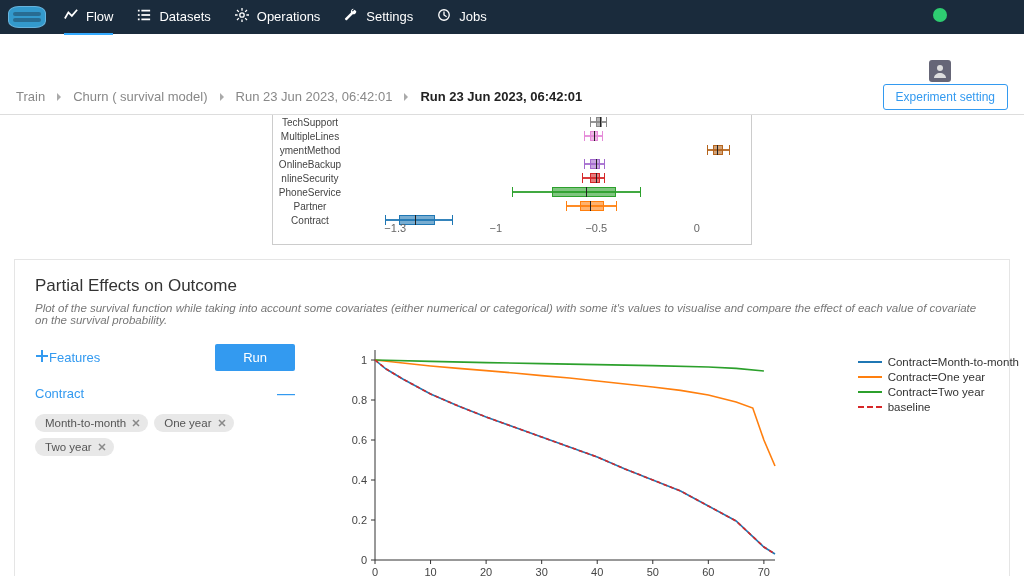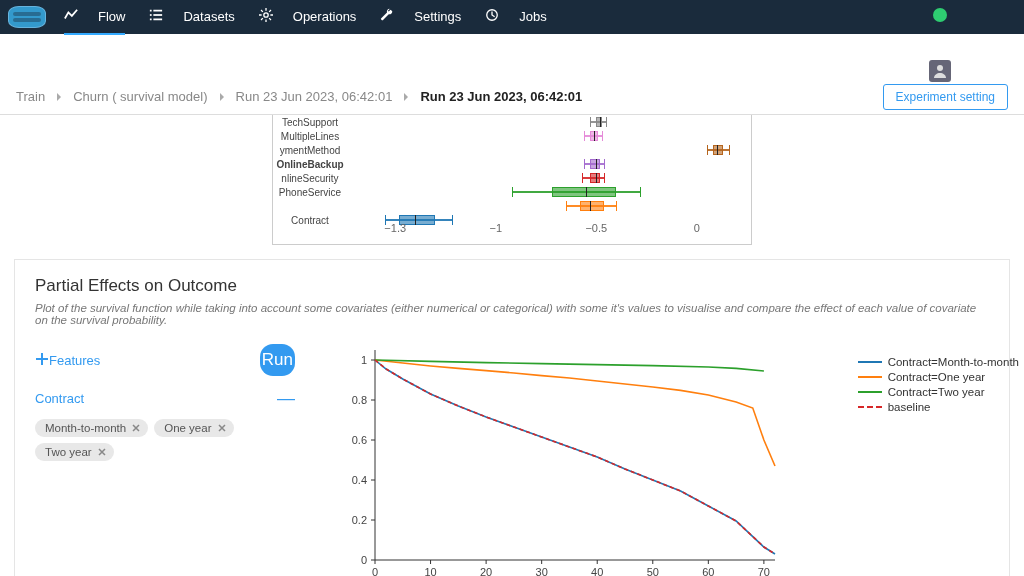--- a/index.html
+++ b/index.html
@@ -2,21 +2,21 @@
 <html><head>
 <meta charset="utf-8">
 <style>
   * { box-sizing: border-box; margin: 0; padding: 0; }
   body { font-family: -apple-system, BlinkMacSystemFont, "Segoe UI", Arial, sans-serif; font-size: 13px; color: #333; background: #fff; width: 1024px; height: 576px; overflow: hidden; }
   
   .topnav { background: #1a2b3c; color: #fff; height: 34px; display: flex; align-items: center; padding: 0 8px; }
   .logo { width: 38px; height: 22px; background: #3399cc; border-radius: 11px / 7px; border: 1px solid #66b3dd; margin-right: 18px; position: relative; }
   .logo::after { content: ""; position: absolute; left: 4px; right: 4px; top: 5px; height: 4px; border-radius: 2px; background: #1a2b3c; box-shadow: 0 6px 0 #1a2b3c; opacity: .4; }
   .nav-items { display: flex; gap: 24px; flex: 1; }
-  .nav-item { display: flex; align-items: center; gap: 20px; color: #fff; cursor: pointer; padding: 8px 0; border-bottom: 2px solid transparent; font-size: 13px; }
+  .nav-item { display: flex; align-items: center; gap: 8px; color: #fff; cursor: pointer; padding: 8px 0; border-bottom: 2px solid transparent; font-size: 13px; }
   .nav-item.active { border-bottom-color: #33aaff; color: #fff; }
   .nav-item svg { width: 14px; height: 14px; }
   .nav-right { display: flex; align-items: center; gap: 12px; color: #fff; font-size: 12px; flex-direction: column; }
   .status-dot { width: 14px; height: 14px; border-radius: 50%; background: #2ecc71; display: inline-block; }
   .avatar { width: 22px; height: 22px; background: #667; border-radius: 3px; display: flex; align-items: center; justify-content: center; }
   .avatar svg { width: 16px; height: 16px; fill: #ddd; }
   
   .breadcrumb-bar { height: 36px; border-bottom: 1px solid #ddd; display: flex; align-items: center; padding: 8px 16px; background: #fff; margin-top: 45px; }
   .breadcrumb { display: flex; align-items: center; gap: 10px; color: #888; font-size: 13px; flex: 1; }
   .breadcrumb-sep svg { width: 8px; height: 8px; fill: #aaa; }
@@ -41,21 +41,21 @@
   
   .card { margin: 14px 14px 0 14px; border: 1px solid #e5e5e5; background: #fff; padding: 16px 20px 20px 20px; }
   .card-title { font-size: 17px; font-weight: 500; color: #333; margin-bottom: 6px; }
   .card-desc { font-style: italic; color: #777; font-size: 11.5px; margin-bottom: 18px; }
   
   .card-body { display: flex; gap: 40px; }
   .controls { width: 260px; }
   .ctrl-head { display: flex; align-items: center; justify-content: space-between; margin-bottom: 12px; }
   .add-feat { display: flex; align-items: center; gap: 0; color: #339af0; cursor: pointer; font-size: 13px; }
   .add-feat svg { width: 14px; height: 14px; stroke: #339af0; }
-  .run-btn { background: #339af0; color: #fff; border: none; padding: 6px 2px; border-radius: 13px; cursor: pointer; font-size: 17px; }
+  .run-btn { background: #339af0; color: #fff; border: none; padding: 6px 28px; border-radius: 2px; cursor: pointer; font-size: 13px; }
   .feature-header { display: flex; align-items: center; justify-content: space-between; color: #339af0; font-size: 13px; margin-bottom: 10px; }
   .minus { color: #339af0; font-size: 18px; cursor: pointer; }
   .chips { display: flex; flex-wrap: wrap; gap: 6px; }
   .chip { background: #e8e8e8; border-radius: 11px; padding: 3px 8px 3px 10px; display: flex; align-items: center; gap: 6px; font-size: 11.5px; color: #555; }
   .chip-x { cursor: pointer; color: #888; }
   .chip-x svg { width: 8px; height: 8px; }
   
   .linechart { flex: 1; position: relative; height: 260px; }
   .linechart svg { overflow: visible; }
   .lc-axis-label { font-size: 12px; fill: #444; }
@@ -222,28 +222,31 @@
         </div>
     <div class="topchart-row" style="top: 0px;">
           <div class="topchart-label">TechSupport</div>
         </div>
         <div class="topchart-row" style="top: 14px;">
           <div class="topchart-label">MultipleLines</div>
         </div>
         <div class="topchart-row" style="top: 28px;">
           <div class="topchart-label">ymentMethod</div>
         </div>
-        <div class="topchart-row" style="top: 42px; font-weight: bold;">
+        <div class="topchart-row" style="top: 42px;">
           <div class="topchart-label">OnlineBackup</div>
         </div>
         <div class="topchart-row" style="top: 56px;">
           <div class="topchart-label">nlineSecurity</div>
         </div>
         <div class="topchart-row" style="top: 70px;">
           <div class="topchart-label">PhoneService</div>
+        </div>
+        <div class="topchart-row" style="top: 84px;">
+          <div class="topchart-label">Partner</div>
         </div>
         <div class="topchart-row" style="top: 98px;">
           <div class="topchart-label">Contract</div>
         </div>
       </div>
   </div>
 
   <div class="card">
     <div class="card-title">Partial Effects on Outcome</div>
     <div class="card-desc">Plot of the survival function while taking into account some covariates (either numerical or categorical) with some it's values to visualise and compare the effect of each value of covariate on the survival probability.</div>

